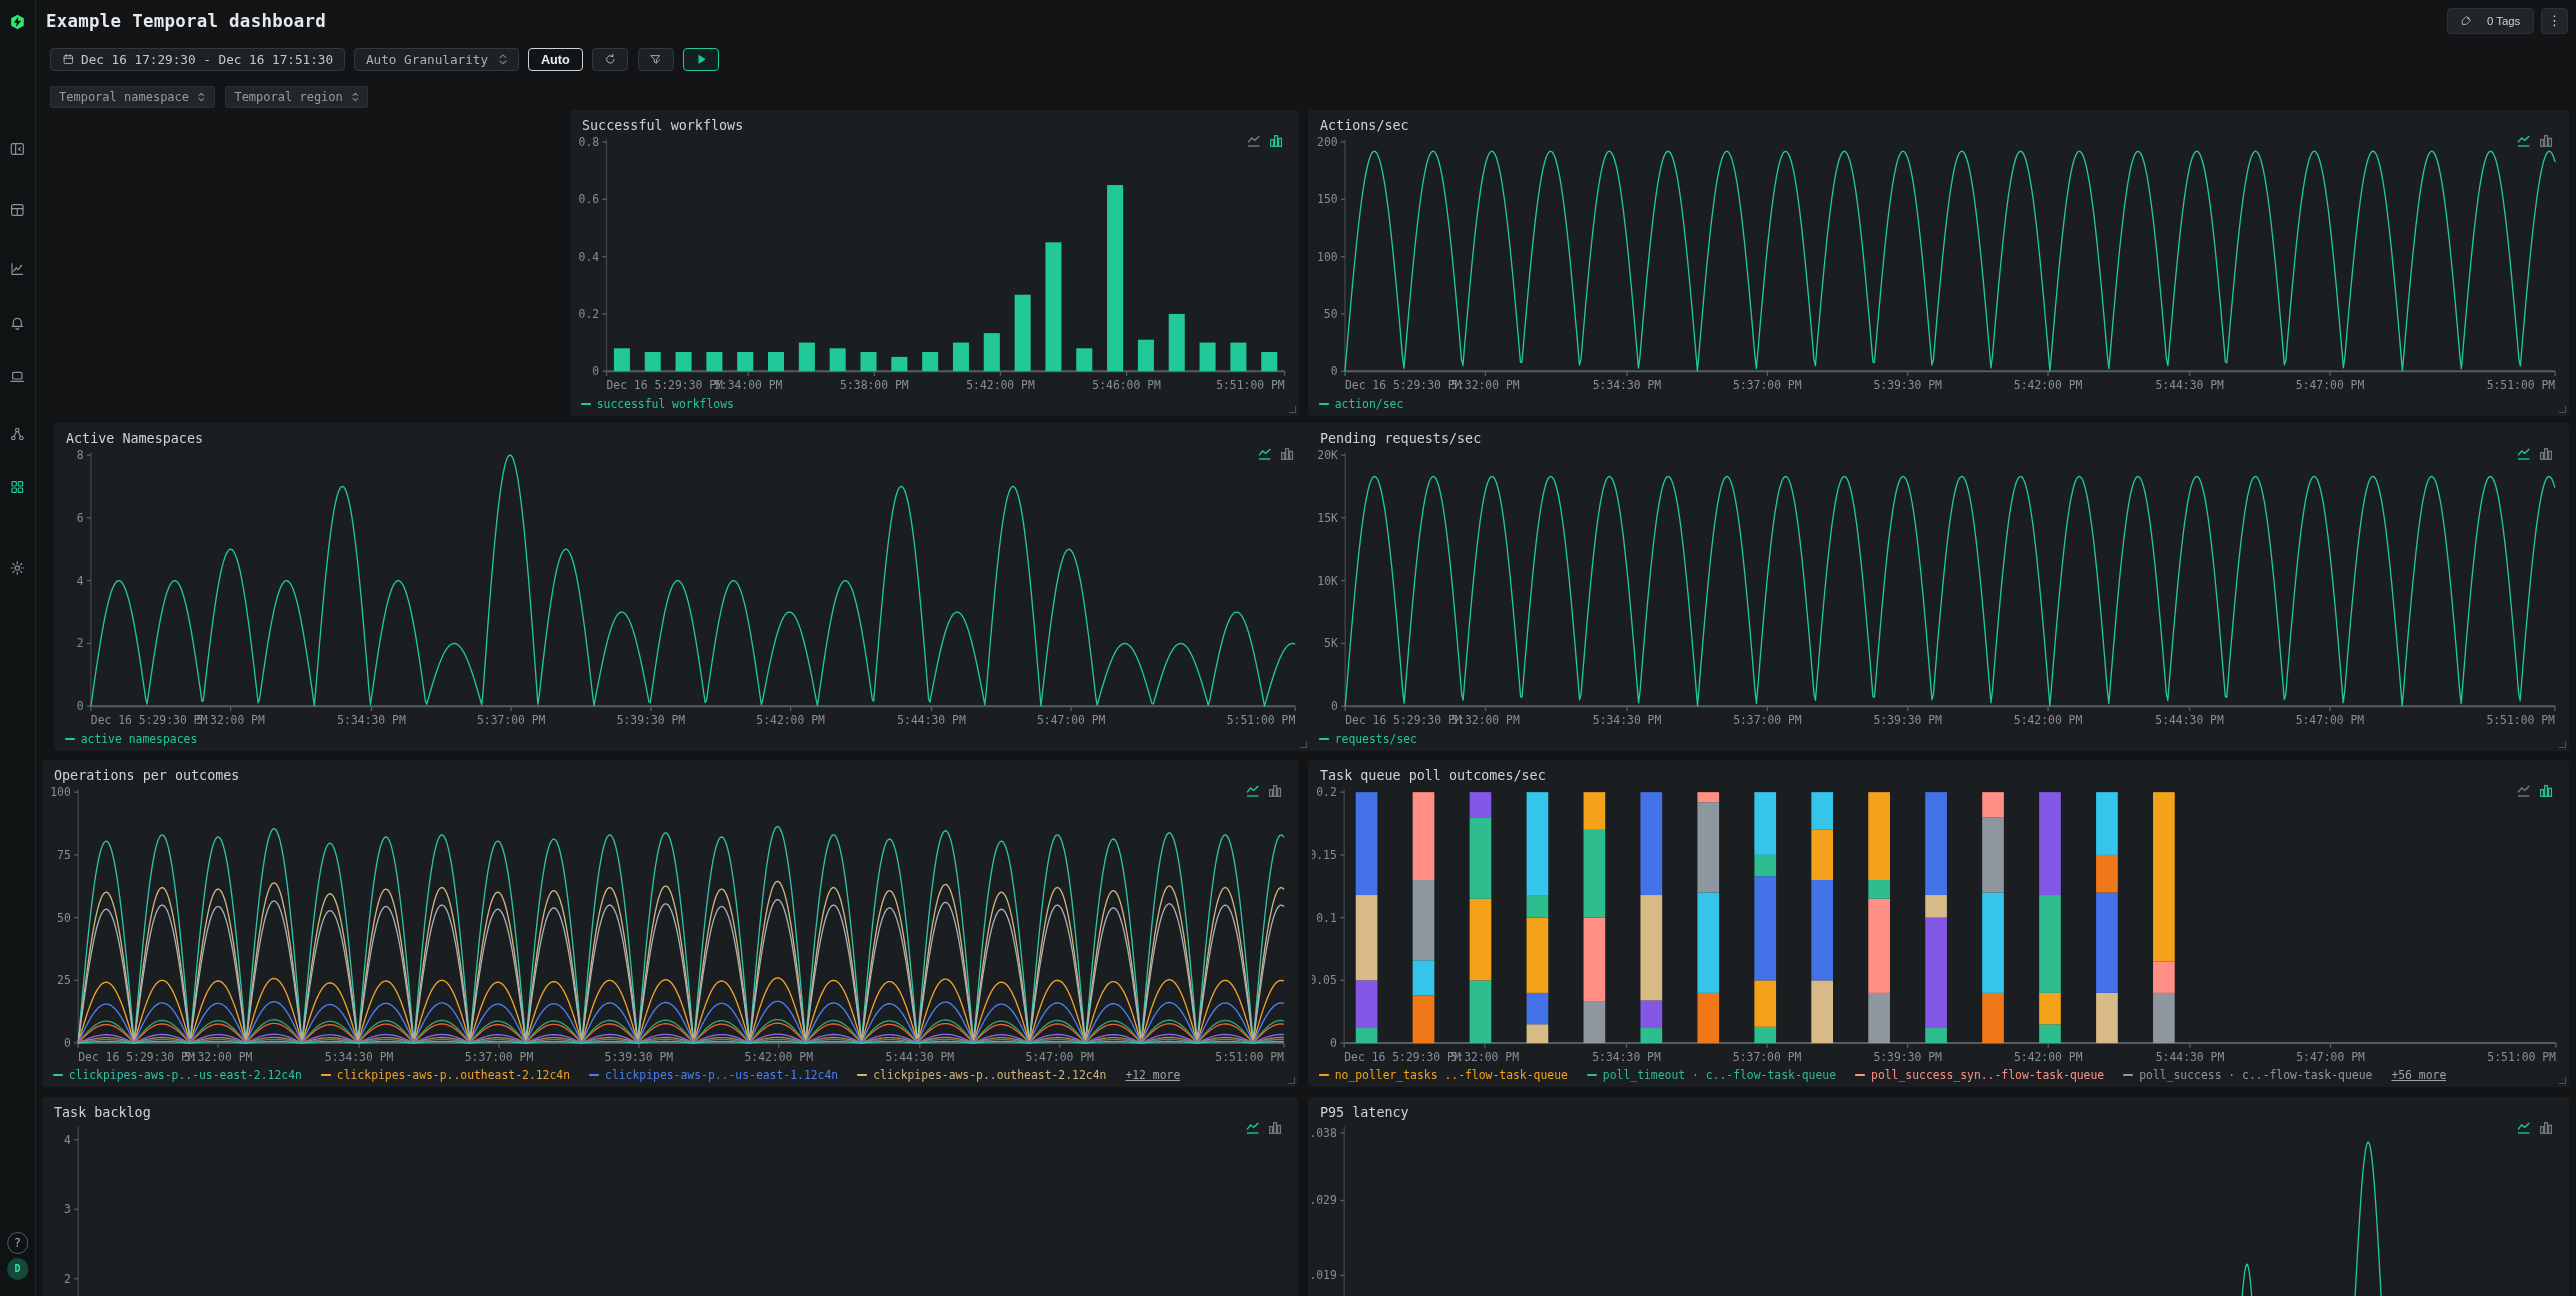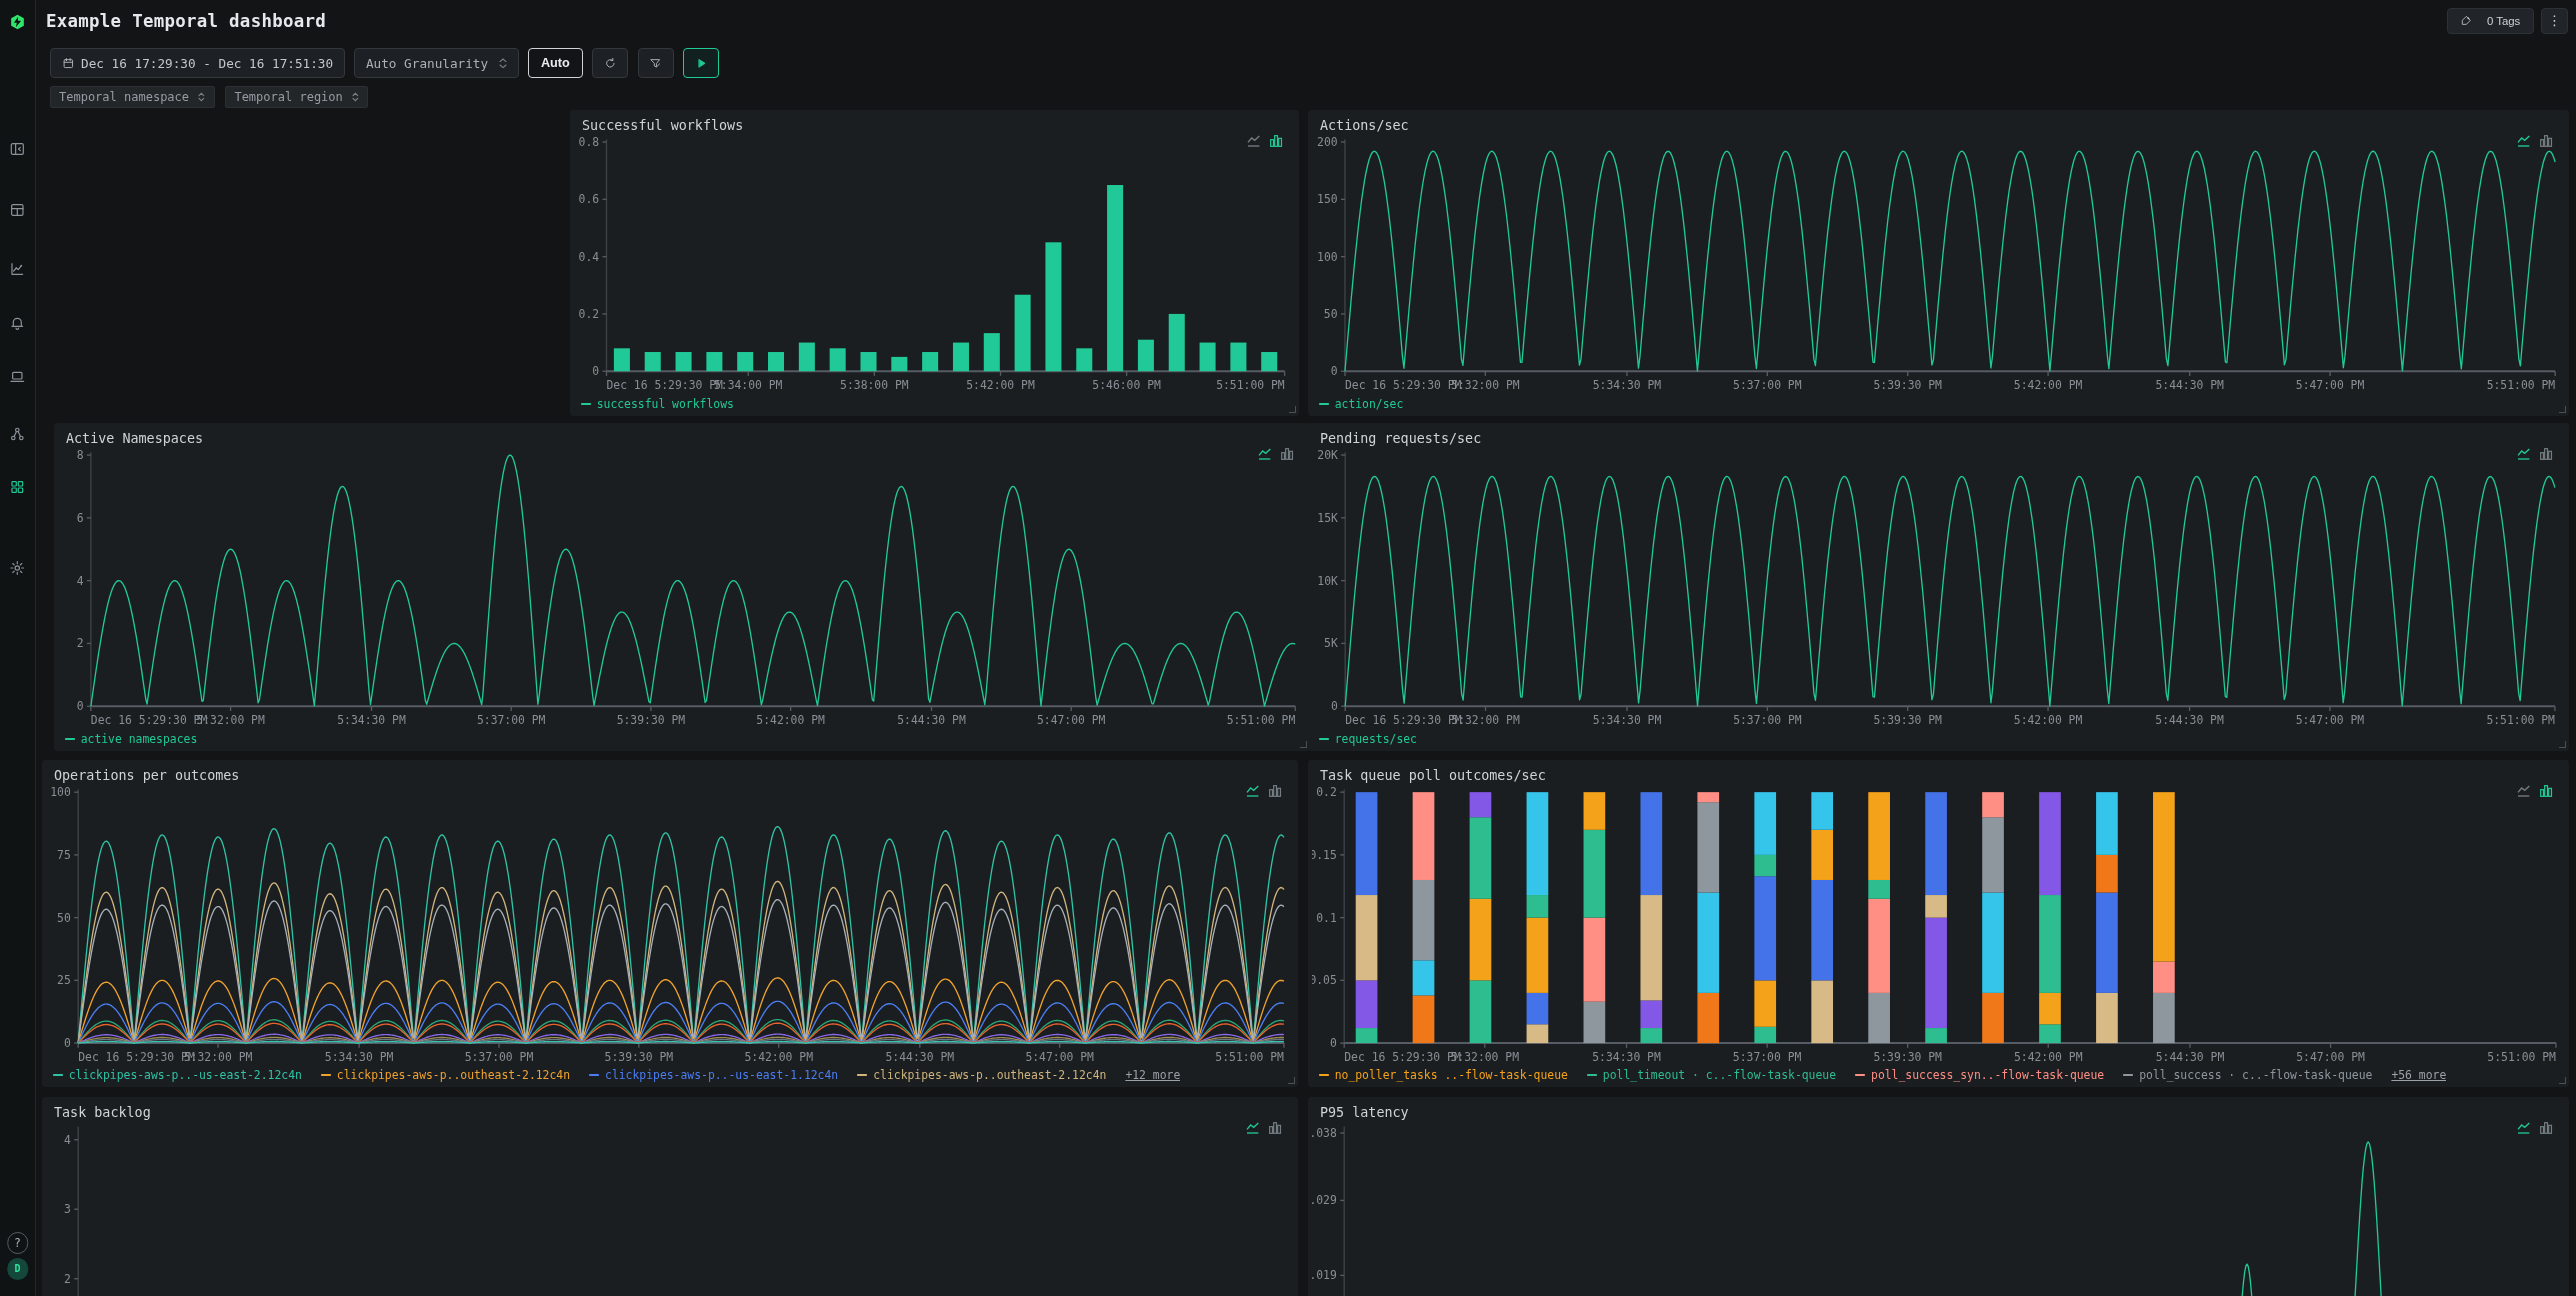--- a/index.html
+++ b/index.html
@@ -23,21 +23,21 @@
   .tags-btn svg { width:10.7px; height:10.7px; stroke:#ced3d8; fill:none; stroke-width:1.8; }
   .kebab-btn { width:27px; height:25.5px; background:#212529; border:0.7px solid #2c3135; border-radius:4px; color:#ced3d8; font-size:13.4px; display:flex; align-items:center; justify-content:center; cursor:pointer; }
 
   
   #search-row { position:absolute; left:50px; right:8px; top:48px; height:31px; display:flex; gap:9.4px; }
   .searchwrap { position:relative; flex:1; }
   .searchwrap input { width:100%; height:31px; background:#25282b; border:0.7px solid #2e3236; border-radius:4px; color:#d4d8dc; font-size:12.7px; padding:0 101px 0 10.7px; font-family:inherit; outline:none; }
   .searchwrap input::placeholder { color:#6d747b; }
   .lang-toggle { position:absolute; right:10.7px; top:0; height:31px; display:flex; align-items:center; gap:5.4px; font-size:12px; cursor:pointer; }
   .lang-sql { color:#9aa1a8; } .lang-div { color:#4a5056; } .lang-lucene { color:#20c997; }
-  .ctrl { height:30px; background:#1d2024; border:0.7px solid #33383d; border-radius:4px; display:flex; align-items:center; gap:6.7px; padding:0 10.7px; color:#c3c8cd; font-size:12.7px; cursor:pointer; white-space:nowrap; }
+  .ctrl { height:23px; background:#1d2024; border:0.7px solid #33383d; border-radius:4px; display:flex; align-items:center; gap:6.7px; padding:0 10.7px; color:#c3c8cd; font-size:12.7px; cursor:pointer; white-space:nowrap; }
   .ctrl svg { width:12.7px; height:12.7px; stroke:#aeb5bb; fill:none; stroke-width:1.8; stroke-linecap:round; }
   #granularity { color:#a9b0b6; }
   .updn { display:flex; flex-direction:column; gap:1.3px; margin-left:4px; }
   .updn svg { width:8px; height:4.7px; }
   #live-btn { background:transparent; border:1.3px solid #ced3d8; color:#e9ecef; font-weight:bold; padding:0 12px; }
   .icbtn { width:36px; justify-content:center; padding:0; }
   #play-btn { border:1.3px solid #20c997; background:rgba(32,201,151,0.07); }
   #play-btn svg { stroke:#20c997; fill:#20c997; }
 
   

